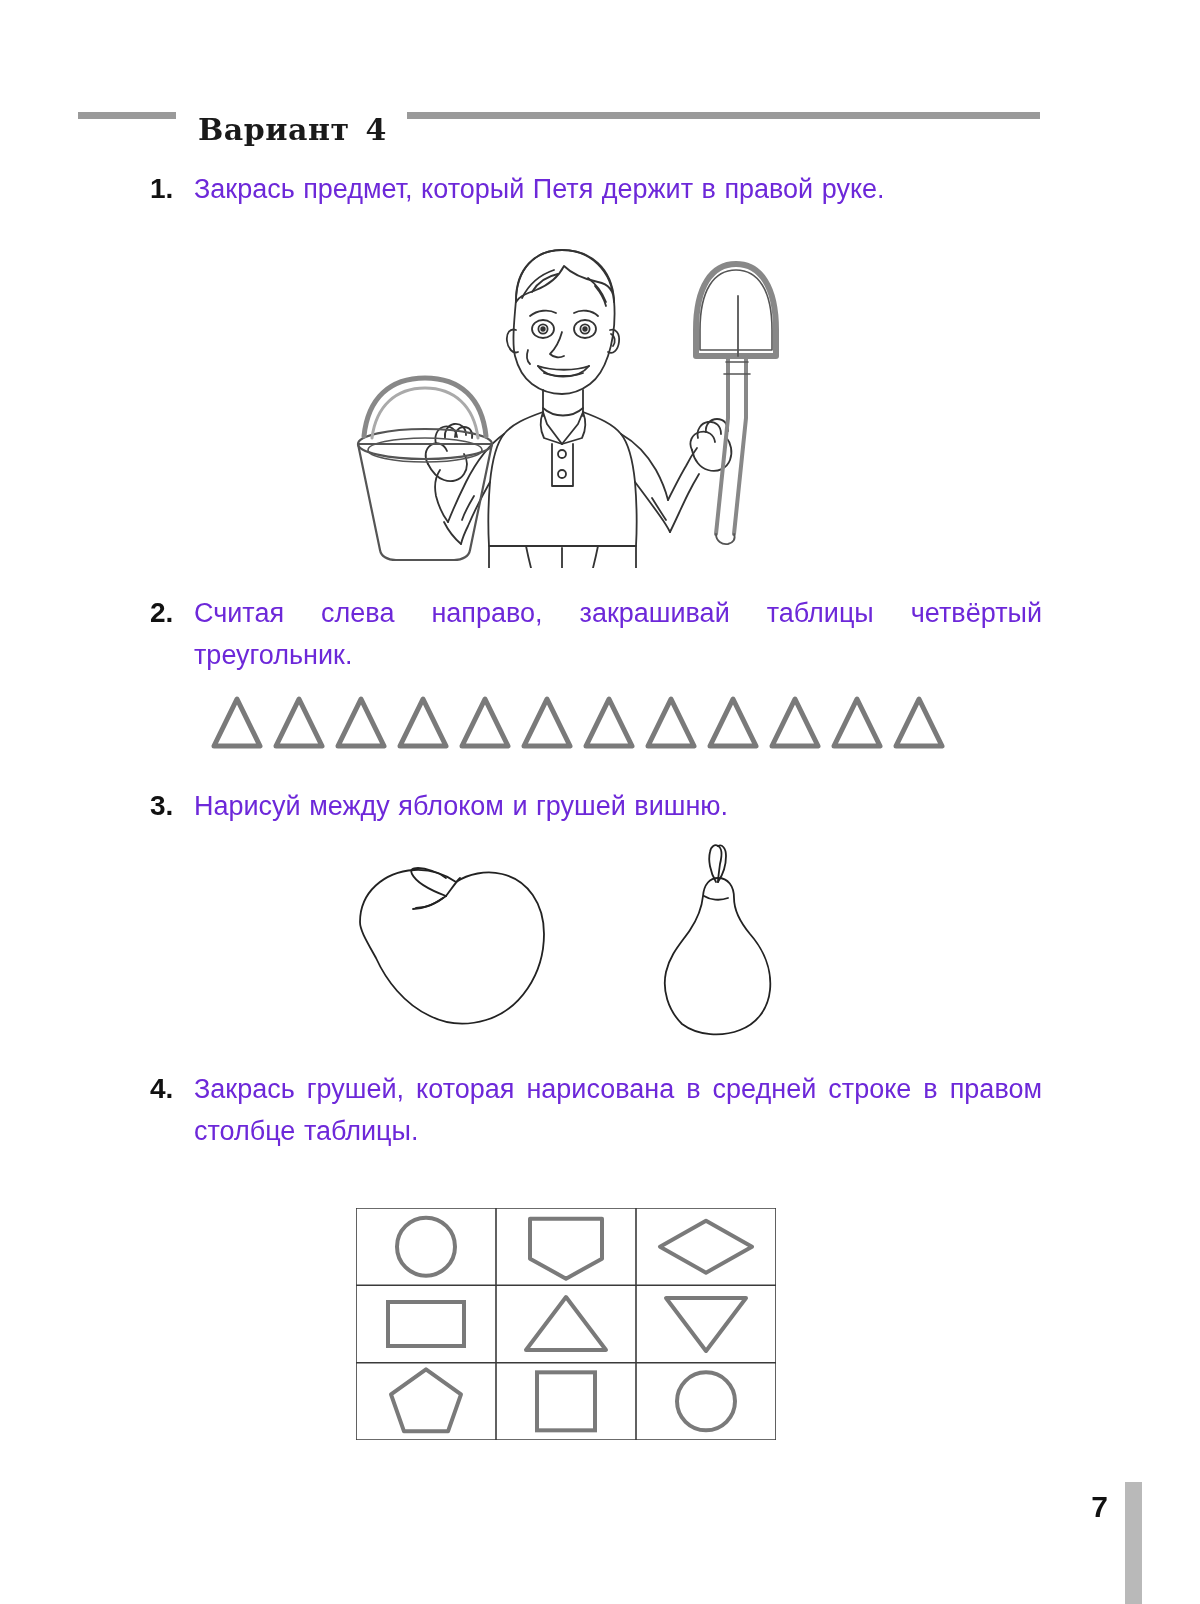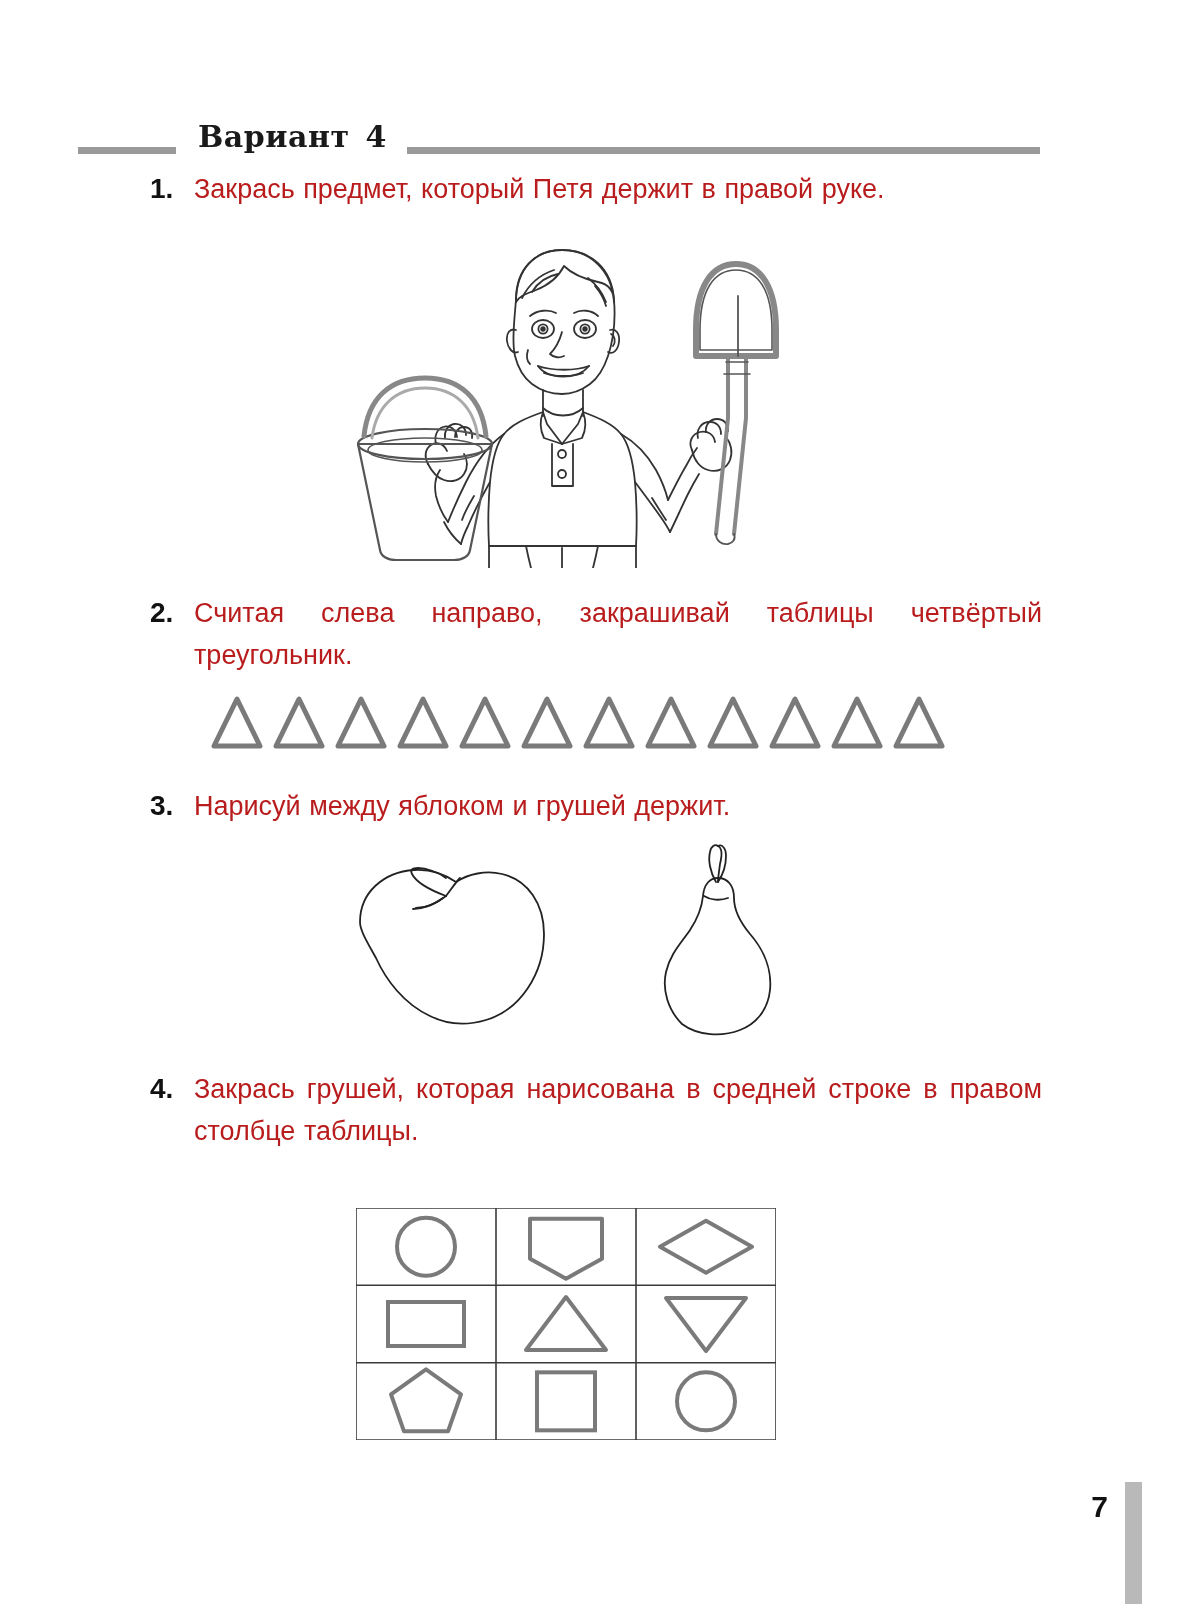--- a/index.html
+++ b/index.html
@@ -18,21 +18,21 @@
   }
 
   
   .variant-header {
     position: absolute;
     left: 78px;
     top: 112px;
     width: 962px;
     height: 42px;
     display: flex;
-    align-items: flex-end;
+    align-items: flex-start;
   }
   .rule {
     height: 7px;
     background: #9a9a9a;
     flex: 0 0 auto;
   }
   .rule-left  { width: 98px; margin-right: 22px; }
   .rule-right { flex: 1 1 auto; margin-left: 20px; }
   .variant-title {
     font-family: "DejaVu Serif", serif;
@@ -60,21 +60,21 @@
     font-weight: bold;
     line-height: 42px;
     color: #111;
   }
   .task-text {
     flex: 1 1 auto;
     font-size: 27px;
     line-height: 42px;
     text-align: justify;
     text-align-last: left;
-    color: #b91c1c;
+    color: #6d28d9;
     word-spacing: 1px;
   }
   .task-text.justify-both { text-align: justify; }
 
   
   #task1 { top: 168px; }
   #task2 { top: 592px; }
   #task3 { top: 785px; }
   #task4 { top: 1068px; }
 
@@ -255,21 +255,21 @@
       <polygon points="510,58 533,11 556,58" stroke="#7a7a7a" stroke-width="5" stroke-linejoin="round" fill="none"></polygon>
       <polygon points="572,58 595,11 618,58" stroke="#7a7a7a" stroke-width="5" stroke-linejoin="round" fill="none"></polygon>
       <polygon points="634,58 657,11 680,58" stroke="#7a7a7a" stroke-width="5" stroke-linejoin="round" fill="none"></polygon>
       <polygon points="696,58 719,11 742,58" stroke="#7a7a7a" stroke-width="5" stroke-linejoin="round" fill="none"></polygon>
     </svg>
 </div>
 
 <div class="task" id="task3">
   <div class="task-row">
     <div class="task-num">3.</div>
-    <div class="task-text">Нарисуй между яблоком и грушей держит.</div>
+    <div class="task-text">Нарисуй между яблоком и грушей вишню.</div>
   </div>
 </div>
 
 <div class="figure" id="fig-fruit">
   <svg width="560" height="210" viewBox="0 0 560 210" fill="none" stroke="#222222" stroke-width="1.8" stroke-linecap="round" stroke-linejoin="round">
 
     <g>
       <path d="M60 84 C60 54 84 34 114 32 C132 31 146 37 156 44
                C168 36 186 32 202 36 C228 42 244 66 244 96
                C244 136 220 172 186 182 C166 188 146 186 130 178

